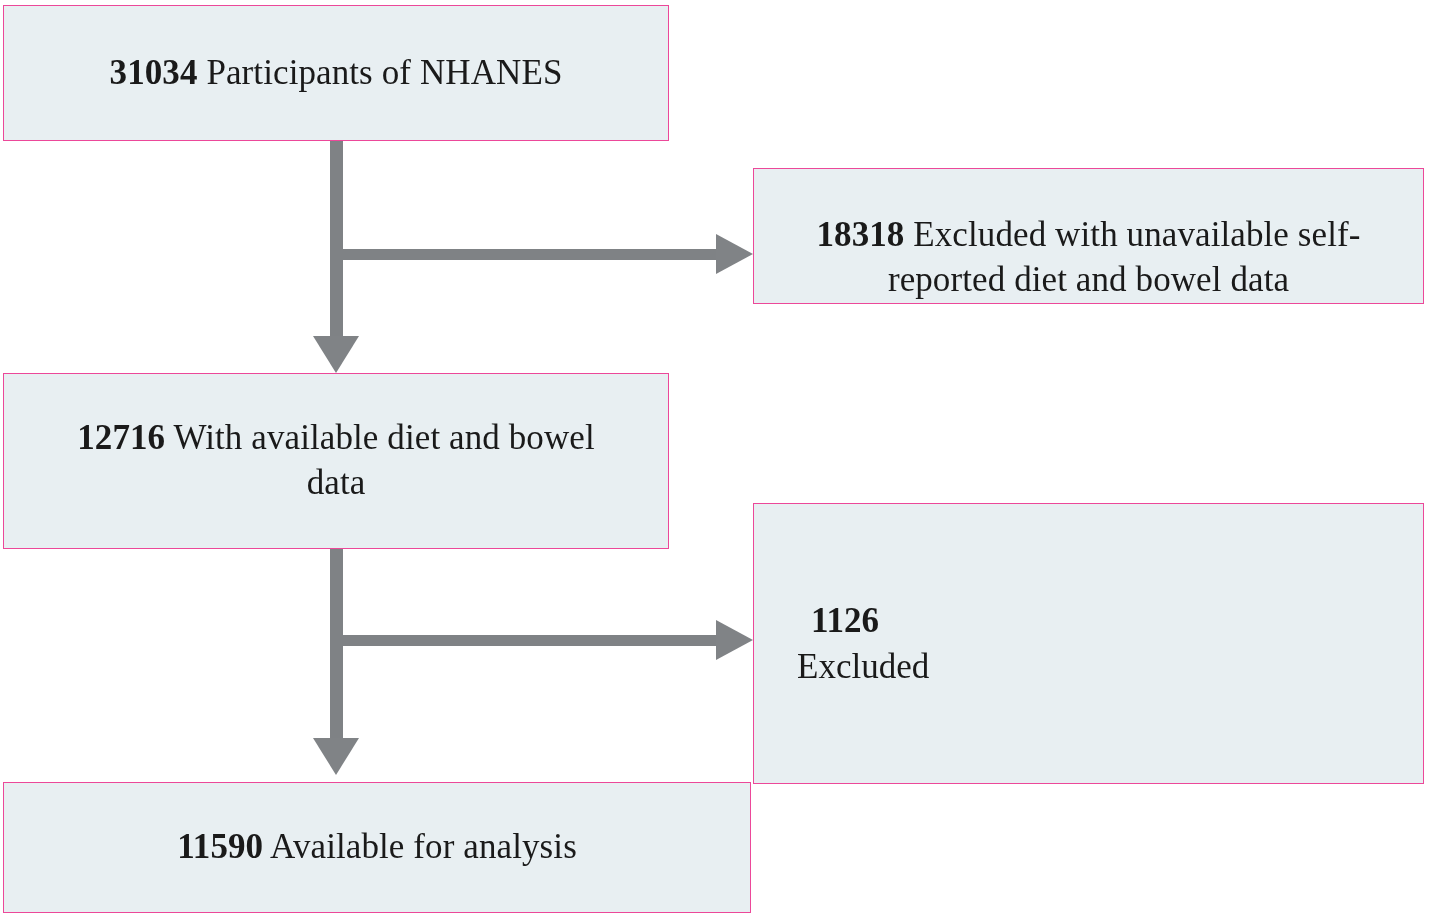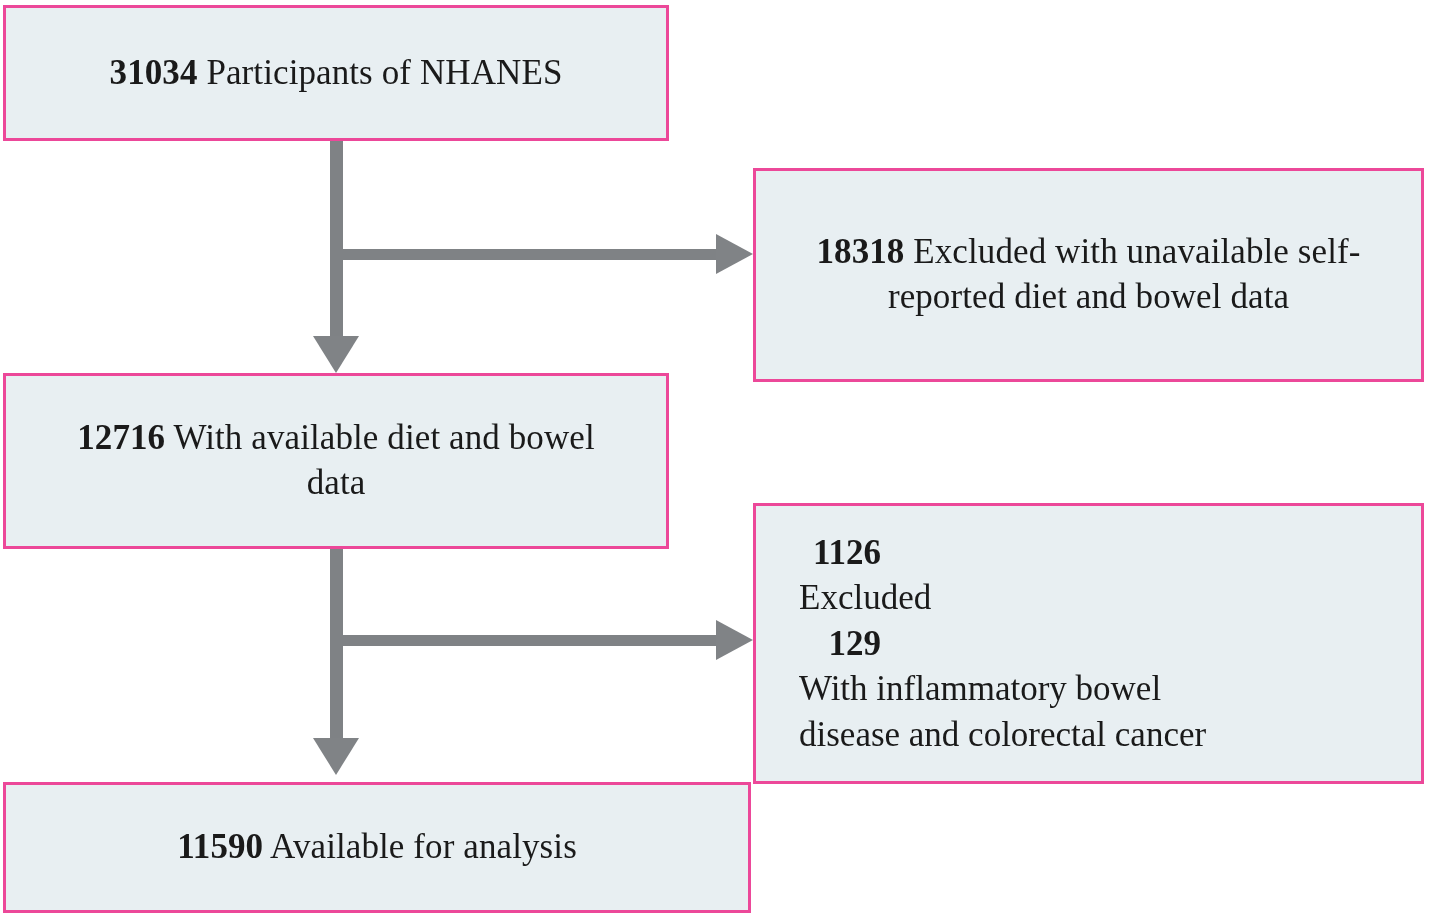--- a/index.html
+++ b/index.html
@@ -14,21 +14,21 @@
     position: relative;
     width: 1433px;
     height: 922px;
     background: #ffffff;
     overflow: hidden;
   }
   .node {
     position: absolute;
     box-sizing: border-box;
     background: #e8eff2;
-    border: 3px solid #ec4899;
+    border: 1px solid #ec4899;
     display: flex;
     align-items: center;
     justify-content: center;
     color: #1a1a1a;
     font-family: Liberation Serif, serif;
   }
   .node-text {
     font-size: 35px;
     line-height: 1.28;
     text-align: center;
@@ -107,42 +107,38 @@
 
   <div class="h-line" style="left:336px; top:635px; width:382px; height:11px;"></div>
   <div class="arrow-right" style="left:716px; top:620px;"></div>
 
   <div class="node" style="left:3px; top:5px; width:666px; height:136px;">
     <div class="node-text">
       <span class="num">31034</span><span> Participants of NHANES</span>
     </div>
   </div>
 
-  <div class="node" style="left:753px; top:168px; width:671px; height:214px;">
+  <div class="node" style="left:753px; top:168px; width:671px; height:136px;align-items:flex-end;">
     <div class="node-text">
       <span class="num">18318</span><span> Excluded with unavailable self-reported diet and bowel data</span>
     </div>
   </div>
 
   <div class="node" style="left:3px; top:373px; width:666px; height:176px;">
     <div class="node-text" style="max-width:520px;">
       <span class="num">12716</span><span> With available diet and bowel data</span>
     </div>
   </div>
 
   <div class="node" style="left:753px; top:503px; width:671px; height:281px;">
     <div class="excl-list">
       <div class="excl-row">
         <span class="num">1126</span>
         <span class="txt">Excluded</span>
       </div>
-      <div class="excl-row">
-        <span class="num">129</span>
-        <span class="txt" style="max-width:470px;">With inflammatory bowel disease and colorectal cancer</span>
-      </div>
     </div>
   </div>
 
   <div class="node" style="left:3px; top:782px; width:748px; height:131px;">
     <div class="node-text">
       <span class="num">11590</span><span> Available for analysis</span>
     </div>
   </div>
 
 </div>

